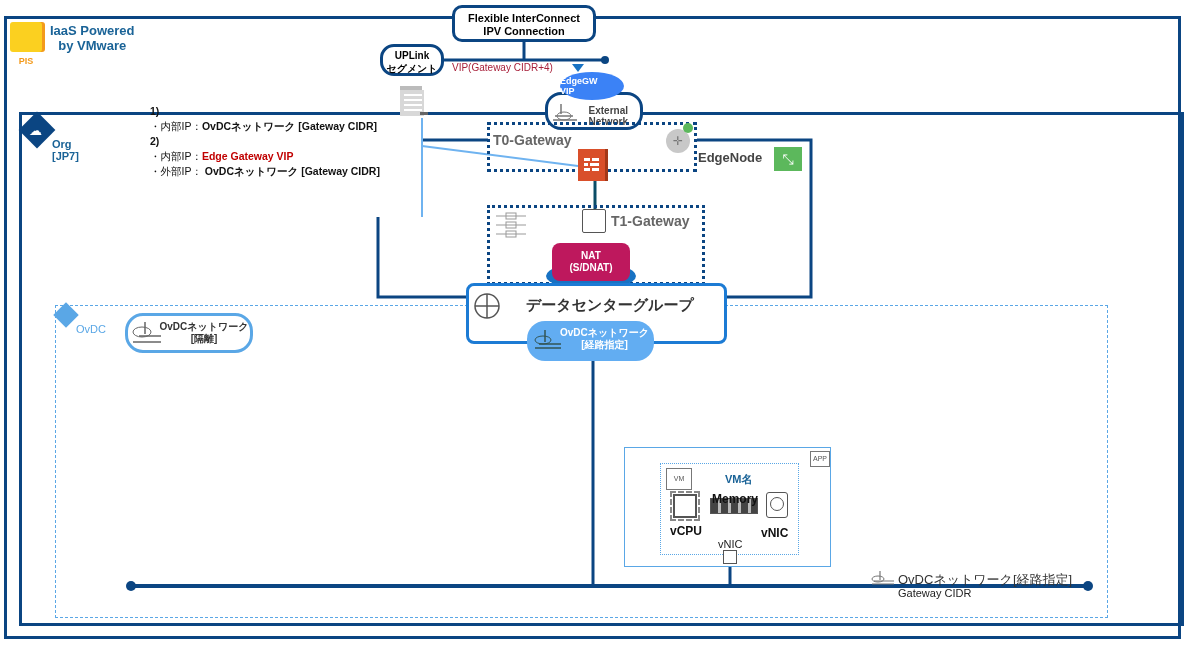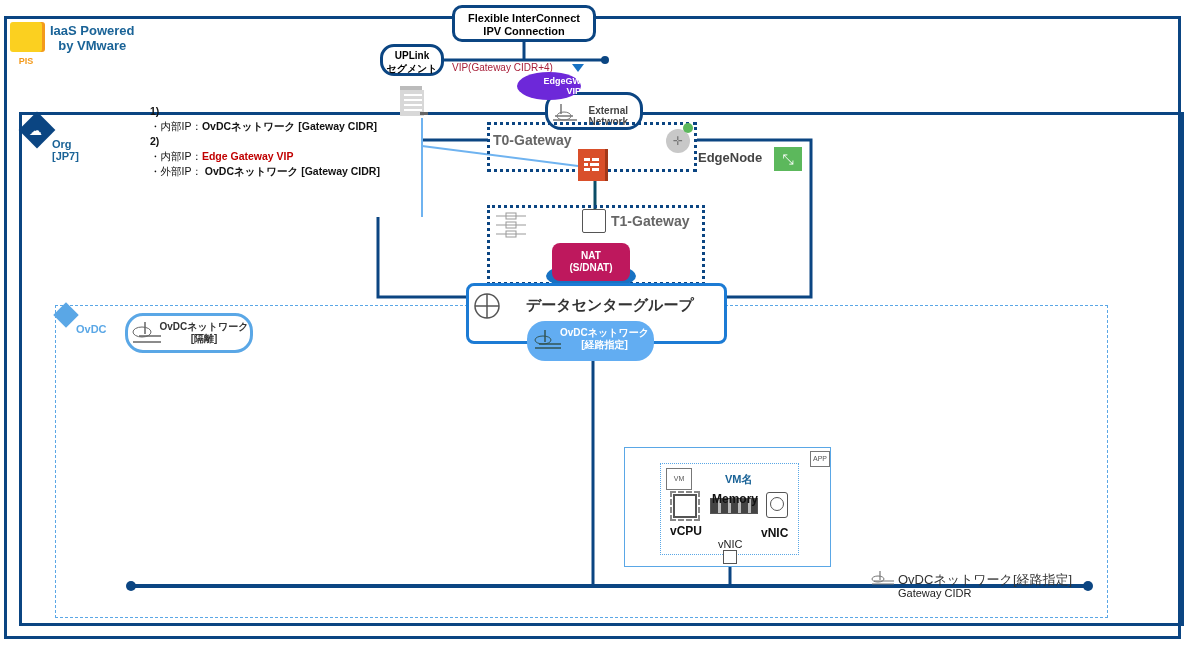--- a/index.html
+++ b/index.html
@@ -8,41 +8,41 @@
   .outer{left:4px;top:16px;width:1177px;height:623px;border:3px solid #0b4582;box-sizing:border-box;}
   .org{left:19px;top:112px;width:1165px;height:514px;border:3px solid #0b4582;box-sizing:border-box;}
   .ovdc{left:55px;top:305px;width:1053px;height:313px;border:1px dashed #5aa7e6;box-sizing:border-box;}
   .logo{left:10px;top:22px;width:32px;height:30px;background:#fbd020;border-radius:3px;box-shadow:3px 0 0 #f39a1b;}
   .logo span{position:absolute;left:5px;top:8px;width:22px;height:14px;background:#fff;color:#f39a1b;font-size:9px;font-weight:bold;text-align:center;line-height:14px;margin-top:24px;}
   .brand{left:50px;top:23px;color:#1a6397;font-weight:bold;font-size:13px;line-height:15px;text-align:center;}
   .pill{background:#fff;border:3px solid #0b4582;border-radius:10px;text-align:center;font-weight:bold;font-size:11px;line-height:13px;box-sizing:border-box;}
   .fic{left:452px;top:5px;width:144px;height:37px;padding-top:4px;}
   .uplink{left:380px;top:44px;width:64px;height:32px;border-radius:14px;padding-top:2px;font-size:10px;}
   .vip-label{left:452px;top:62px;color:#a8203a;font-size:10px;}
-  .edgegw{left:517px;top:72px;width:64px;height:28px;background:#6d28d9;border-radius:50%;color:#fff;font-size:9px;font-weight:bold;text-align:right;line-height:10px;padding-top:4px;box-sizing:border-box;}
+  .edgegw{left:560px;top:72px;width:64px;height:28px;background:#3b82f6;border-radius:50%;color:#fff;font-size:9px;font-weight:bold;text-align:left;line-height:10px;padding-top:4px;box-sizing:border-box;}
   .extnet{left:545px;top:92px;width:98px;height:38px;border:3px solid #0b4582;border-radius:16px;background:#fff;box-sizing:border-box;font-size:10px;font-weight:bold;color:#444;text-align:right;padding:10px 12px 0 0;line-height:11px;}
   .rules{left:150px;top:104px;font-size:10.5px;line-height:15px;color:#111;}
   .rules .red{color:#c00000;font-weight:bold;}
   .rules b{font-weight:bold;}
   .orgicon{left:24px;top:117px;width:26px;height:26px;background:#0b4582;transform:rotate(45deg);}
   .orglabel{left:52px;top:138px;color:#1a6397;font-weight:bold;font-size:11px;line-height:12px;}
   .t0{left:487px;top:122px;width:210px;height:50px;border:3px dotted #0b4582;box-sizing:border-box;}
   .t0label{left:493px;top:132px;color:#666;font-weight:bold;font-size:14px;}
   .t1{left:487px;top:205px;width:218px;height:80px;border:3px dotted #0b4582;box-sizing:border-box;}
   .t1label{left:611px;top:213px;color:#666;font-weight:bold;font-size:14px;}
   .edgenode{left:698px;top:150px;color:#444;font-weight:bold;font-size:13px;}
   .fw{left:578px;top:149px;width:30px;height:32px;background:#d94f2a;border-right:3px solid #a33818;box-sizing:border-box;}
   .nat{left:552px;top:243px;width:78px;height:38px;background:#be185d;border-radius:8px;color:#fff;font-size:10px;font-weight:bold;text-align:center;line-height:12px;padding-top:7px;box-sizing:border-box;}
   .natbase{left:546px;top:262px;width:90px;height:28px;background:#1872c3;border-radius:50%;}
   .dcg{left:466px;top:283px;width:261px;height:61px;border:3px solid #1c7bd4;border-radius:8px;background:#fff;box-sizing:border-box;}
   .dcglabel{left:526px;top:296px;font-size:15px;font-weight:bold;color:#333;}
   .ovdcnet{left:527px;top:321px;width:127px;height:40px;background:#62adf2;border-radius:18px;color:#fff;font-size:10px;font-weight:bold;text-align:center;line-height:12px;padding:6px 0 0 28px;box-sizing:border-box;}
   .isolated{left:125px;top:313px;width:128px;height:40px;border:3px solid #5aa7e6;border-radius:18px;background:#fff;box-sizing:border-box;color:#333;font-size:10px;font-weight:bold;text-align:center;line-height:12px;padding:5px 0 0 30px;}
   .ovdcicon{left:57px;top:306px;width:18px;height:18px;background:#5aa7e6;transform:rotate(45deg);}
-  .ovdclabel{left:76px;top:323px;color:#5aa7e6;font-weight:bold;font-size:11px;}
+  .ovdclabel{left:76px;top:323px;color:#5aa7e6;font-weight:normal;font-size:11px;}
   .app{left:624px;top:447px;width:207px;height:120px;border:1px solid #5aa7e6;box-sizing:border-box;background:#fff;}
   .apptag{left:810px;top:451px;width:18px;height:14px;border:1px solid #777;font-size:7px;color:#555;text-align:center;line-height:14px;}
   .vm{left:660px;top:463px;width:139px;height:92px;border:1px dotted #5aa7e6;box-sizing:border-box;}
   .vmtag{left:666px;top:468px;width:24px;height:20px;border:1px solid #777;font-size:7px;color:#555;text-align:center;line-height:20px;}
   .vmname{left:725px;top:472px;color:#1a6397;font-weight:bold;font-size:11px;}
   .vlabel{font-weight:bold;font-size:12px;color:#111;}
   .netlabel{left:898px;top:571px;font-size:13px;color:#333;}
   .cidr{left:898px;top:587px;font-size:11px;color:#222;}
   svg.lines{position:absolute;left:0;top:0;}
 </style>

